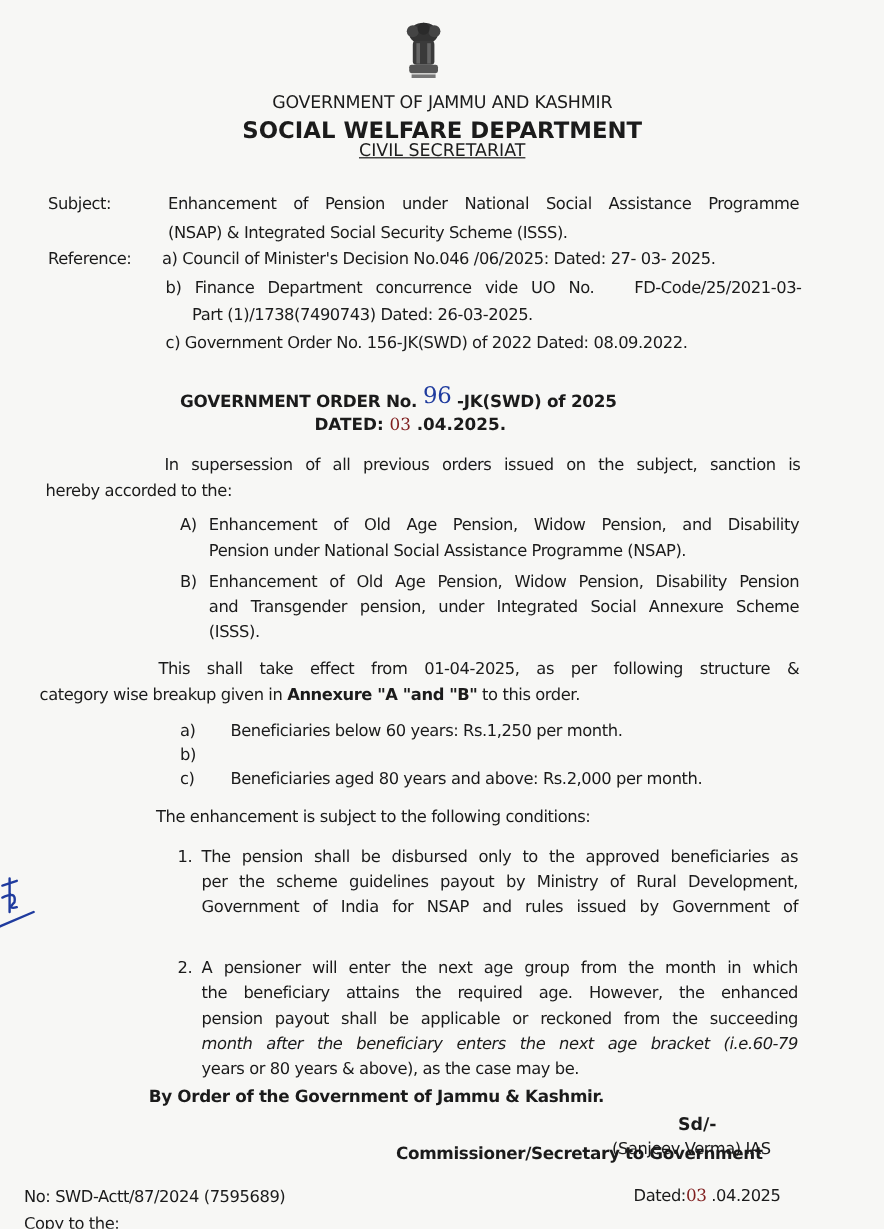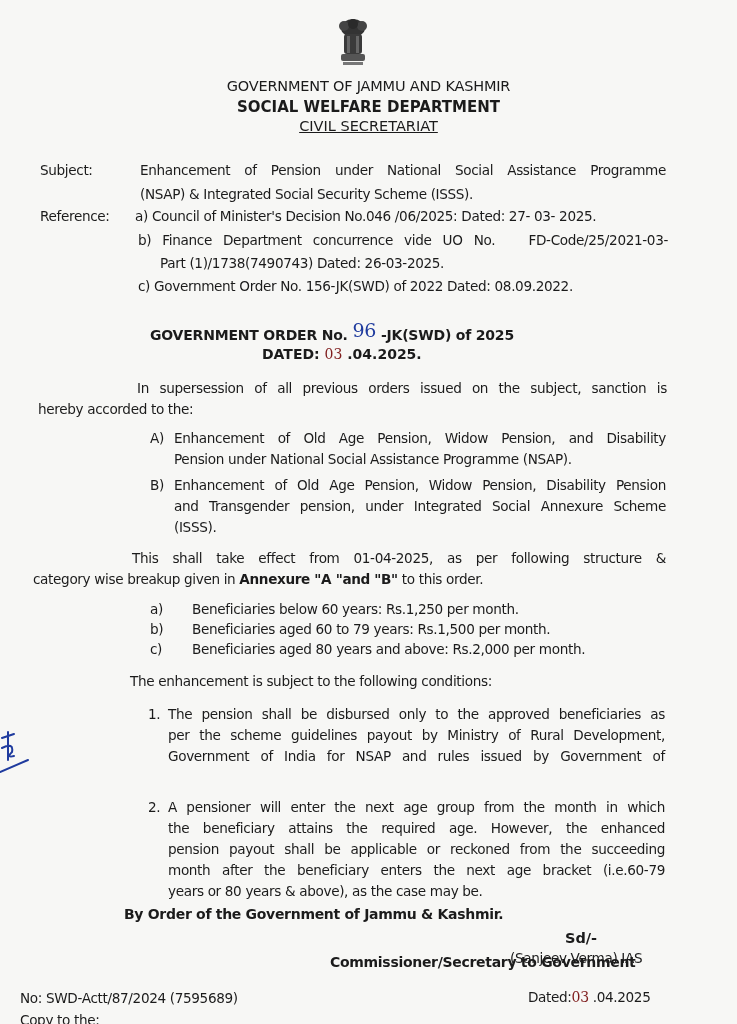--- a/index.html
+++ b/index.html
@@ -8,21 +8,21 @@
       background: #f7f7f5;
       font-family: "DejaVu Sans", sans-serif;
       color: #1b1b1b;
       position: relative;
     }
     .page { position: absolute; inset: 0; }
     .abs { position: absolute; white-space: nowrap; }
     .emblem { position: absolute; left: 336px; top: 18px; width: 34px; height: 50px; }
     .hdr { position: absolute; left: 0; width: 737px; text-align: center; font-size: 15px; }
     .hdr1 { top: 78px; font-size: 14.5px; letter-spacing: -0.2px; }
-    .hdr2 { top: 98px; font-weight: bold; font-size: 15px; }
+    .hdr2 { top: 98px; font-weight: bold; font-size: 19px; }
     .hdr3 { top: 118px; text-decoration: underline; font-size: 14.5px; }
     .t { font-size: 13.6px; letter-spacing: -0.35px; }
     .just { text-align: justify; text-align-last: justify; white-space: nowrap; }
     .bold { font-weight: bold; }
     .hand { color: #1f3b9e; font-family: "DejaVu Serif", serif; font-size: 19px; }
     .hand-sm { color: #7f1d1d; font-family: "DejaVu Serif", serif; font-size: 14px; }
     .sig { position: absolute; left: 0; top: 730px; width: 50px; height: 50px; }
   </style>
 </head>
 <body>
@@ -79,36 +79,35 @@
   <div class="abs t" style="left:174px; top:519px;">(ISSS).</div>
 
   <div class="abs t just" style="left:132px; top:550px; width:534px;">This shall take effect from 01-04-2025, as per following structure &amp;</div>
   <div class="abs t" style="left:33px; top:571px;">
     <span>category wise breakup given in </span><span class="bold">Annexure "A "and "B"</span><span> to this order.</span>
   </div>
 
   <div class="abs t" style="left:150px; top:601px;">a)</div>
   <div class="abs t" style="left:192px; top:601px;">Beneficiaries below 60 years: Rs.1,250 per month.</div>
   <div class="abs t" style="left:150px; top:621px;">b)</div>
-  <div class="abs t" style="left:192px; top:621px;">Beneficiaries aged 60 to 79 years: Rs.1,500 per month.</div>
   <div class="abs t" style="left:150px; top:641px;">c)</div>
   <div class="abs t" style="left:192px; top:641px;">Beneficiaries aged 80 years and above: Rs.2,000 per month.</div>
 
   <div class="abs t" style="left:130px; top:673px;">The enhancement is subject to the following conditions:</div>
 
   <div class="abs t" style="left:148px; top:706px;">1.</div>
   <div class="abs t just" style="left:168px; top:706px; width:497px;">The pension shall be disbursed only to the approved beneficiaries as</div>
   <div class="abs t just" style="left:168px; top:727px; width:497px;">per the scheme guidelines payout by Ministry of Rural Development,</div>
   <div class="abs t just" style="left:168px; top:748px; width:497px;">Government of India for NSAP and rules issued by Government of</div>
 
   <div class="abs t" style="left:148px; top:799px;">2.</div>
   <div class="abs t just" style="left:168px; top:799px; width:497px;">A pensioner will enter the next age group from the month in which</div>
   <div class="abs t just" style="left:168px; top:820px; width:497px;">the beneficiary attains the required age. However, the enhanced</div>
   <div class="abs t just" style="left:168px; top:841px; width:497px;">pension payout shall be applicable or reckoned from the succeeding</div>
-  <div class="abs t just" style="left:168px; top:862px; width:497px;">month after the beneficiary enters the next age bracket (i.e.60-79</div>
+  <div class="abs t just" style="left:168px; top:862px; width:497px;font-style:italic;">month after the beneficiary enters the next age bracket (i.e.60-79</div>
   <div class="abs t" style="left:168px; top:883px;">years or 80 years &amp; above), as the case may be.</div>
 
   <div class="abs bold" style="left:124px; top:906px; font-size:14px; letter-spacing:-0.3px;">By Order of the Government of Jammu &amp; Kashmir.</div>
   <div class="abs bold" style="left:565px; top:930px; font-size:14.5px;">Sd/-</div>
   <div class="abs t" style="left:510px; top:950px;">(Sanjeev Verma) IAS</div>
   <div class="abs bold" style="left:330px; top:954px; font-size:14px; letter-spacing:-0.3px;">Commissioner/Secretary to Government</div>
   <div class="abs t" style="left:528px; top:989px;">
     <span>Dated:</span><span class="hand-sm">03</span><span> .04.2025</span>
   </div>
   <div class="abs t" style="left:20px; top:990px;">No: SWD-Actt/87/2024 (7595689)</div>

